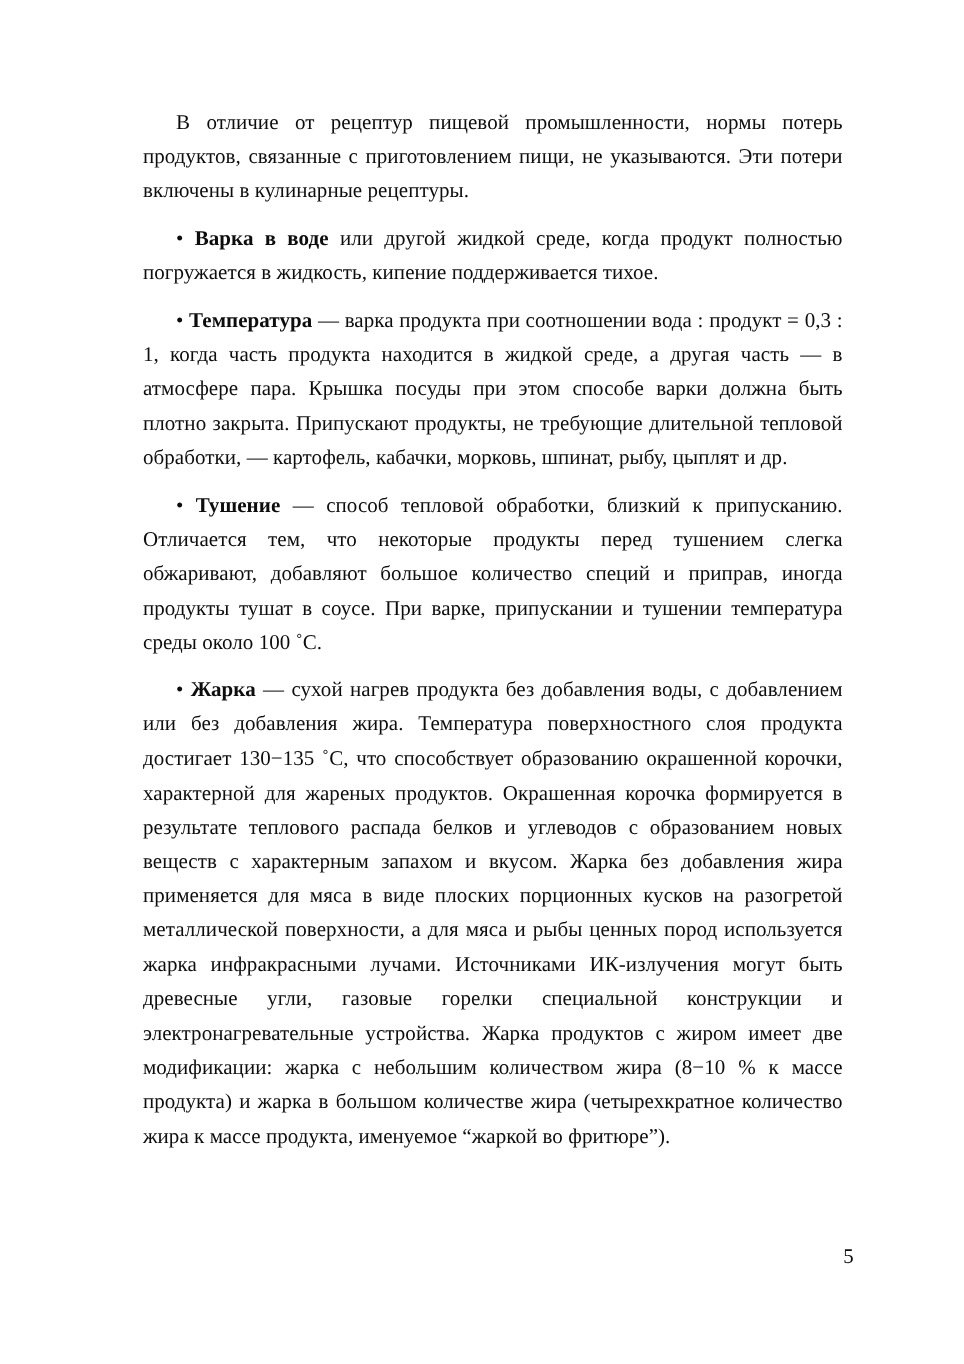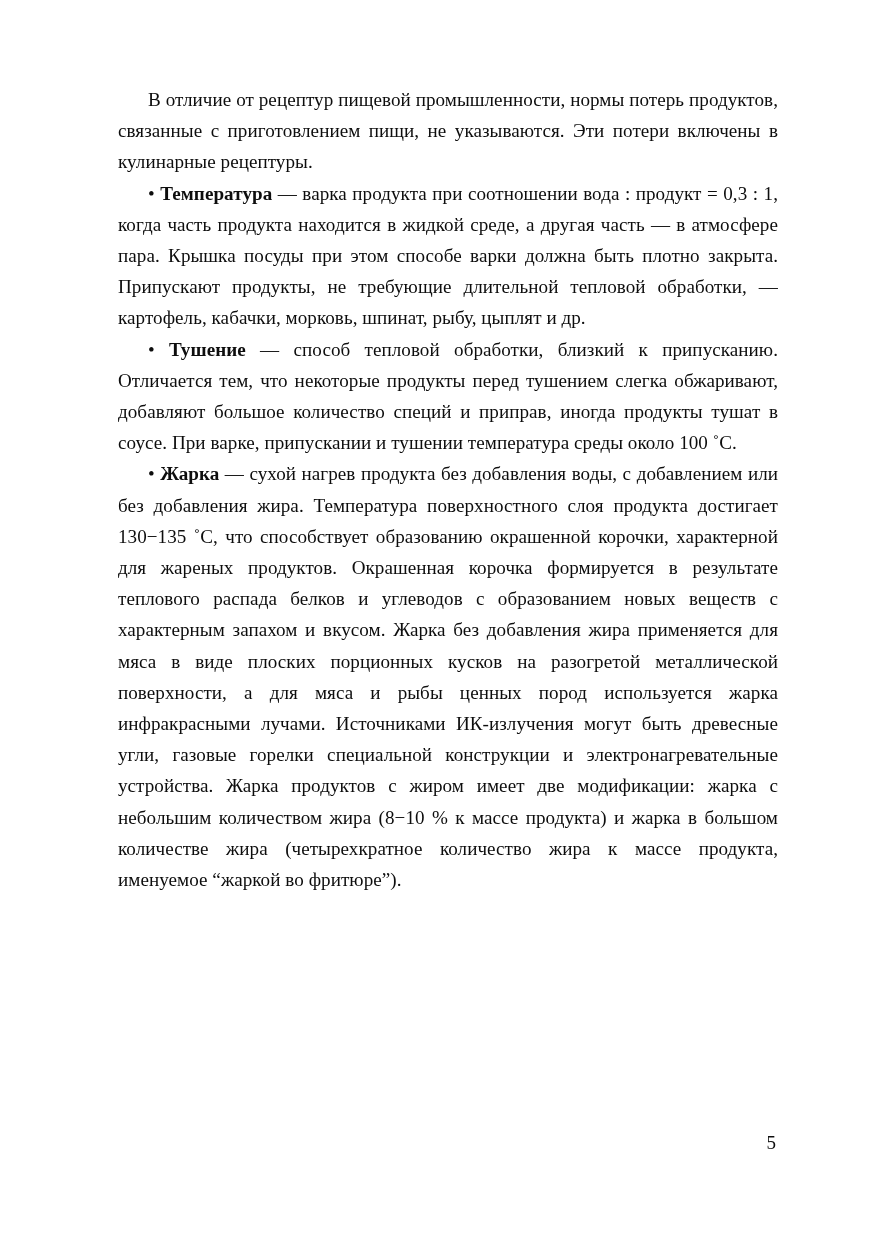--- a/index.html
+++ b/index.html
@@ -17,21 +17,21 @@
     font-family: "Liberation Serif", "DejaVu Serif", serif;
     color: #0d0d0d;
   }
   .content {
     position: absolute;
     left: 118px;
     top: 84px;
     width: 660px;
   }
   p {
-    margin: 0;
+    margin: 12px;
     font-size: 19.1px;
     line-height: 31.2px;
     text-align: justify;
     text-indent: 30px;
     hyphens: auto;
     -webkit-hyphens: auto;
     letter-spacing: 0.05px;
   }
   p.bullet {
     text-indent: 30px;
@@ -52,20 +52,21 @@
 </style>
 </head>
 <body>
 
 <div class="page">
   <div class="content">
 
     <p>В отличие от рецептур пищевой промышленности, нормы потерь продуктов, связанные с приготовлением пищи, не указываются. Эти потери включены в кулинарные рецептуры.</p>
 
 
+    <p class="bullet"><b>Варка в воде</b><span> или другой жидкой среде, когда продукт полностью погружается в жидкость, кипение поддерживается тихое.</span></p>
 
 
     <p class="bullet"><b>Температура</b><span> — варка продукта при соотношении вода : продукт = 0,3 : 1, когда часть продукта находится в жидкой среде, а другая часть — в атмосфере пара. Крышка посуды при этом способе варки должна быть плотно закрыта. Припускают продукты, не требующие длительной тепловой обработки, — картофель, кабачки, морковь, шпинат, рыбу, цыплят и др.</span></p>
 
     <p class="bullet"><b>Тушение</b><span> — способ тепловой обработки, близкий к припусканию. Отличается тем, что некоторые продукты перед тушением слегка обжаривают, добавляют большое количество специй и приправ, иногда продукты тушат в соусе. При варке, припускании и тушении температура среды около 100 ˚С.</span></p>
 
     <p class="bullet"><b>Жарка</b><span> — сухой нагрев продукта без добавления воды, с добавлением или без добавления жира. Температура поверхностного слоя продукта достигает 130−135 ˚С, что способствует образованию окрашенной корочки, характерной для жареных продуктов. Окрашенная корочка формируется в результате теплового распада белков и углеводов с образованием новых веществ с характерным запахом и вкусом. Жарка без добавления жира применяется для мяса в виде плоских порционных кусков на разогретой металлической поверхности, а для мяса и рыбы ценных пород используется жарка инфракрасными лучами. Источниками ИК-излучения могут быть древесные угли, газовые горелки специальной конструкции и электронагревательные устройства. Жарка продуктов с жиром имеет две модификации: жарка с небольшим количеством жира (8−10 % к массе продукта) и жарка в большом количестве жира (четырехкратное количество жира к массе продукта, именуемое “жаркой во фритюре”).</span></p>
 
   </div>
 

